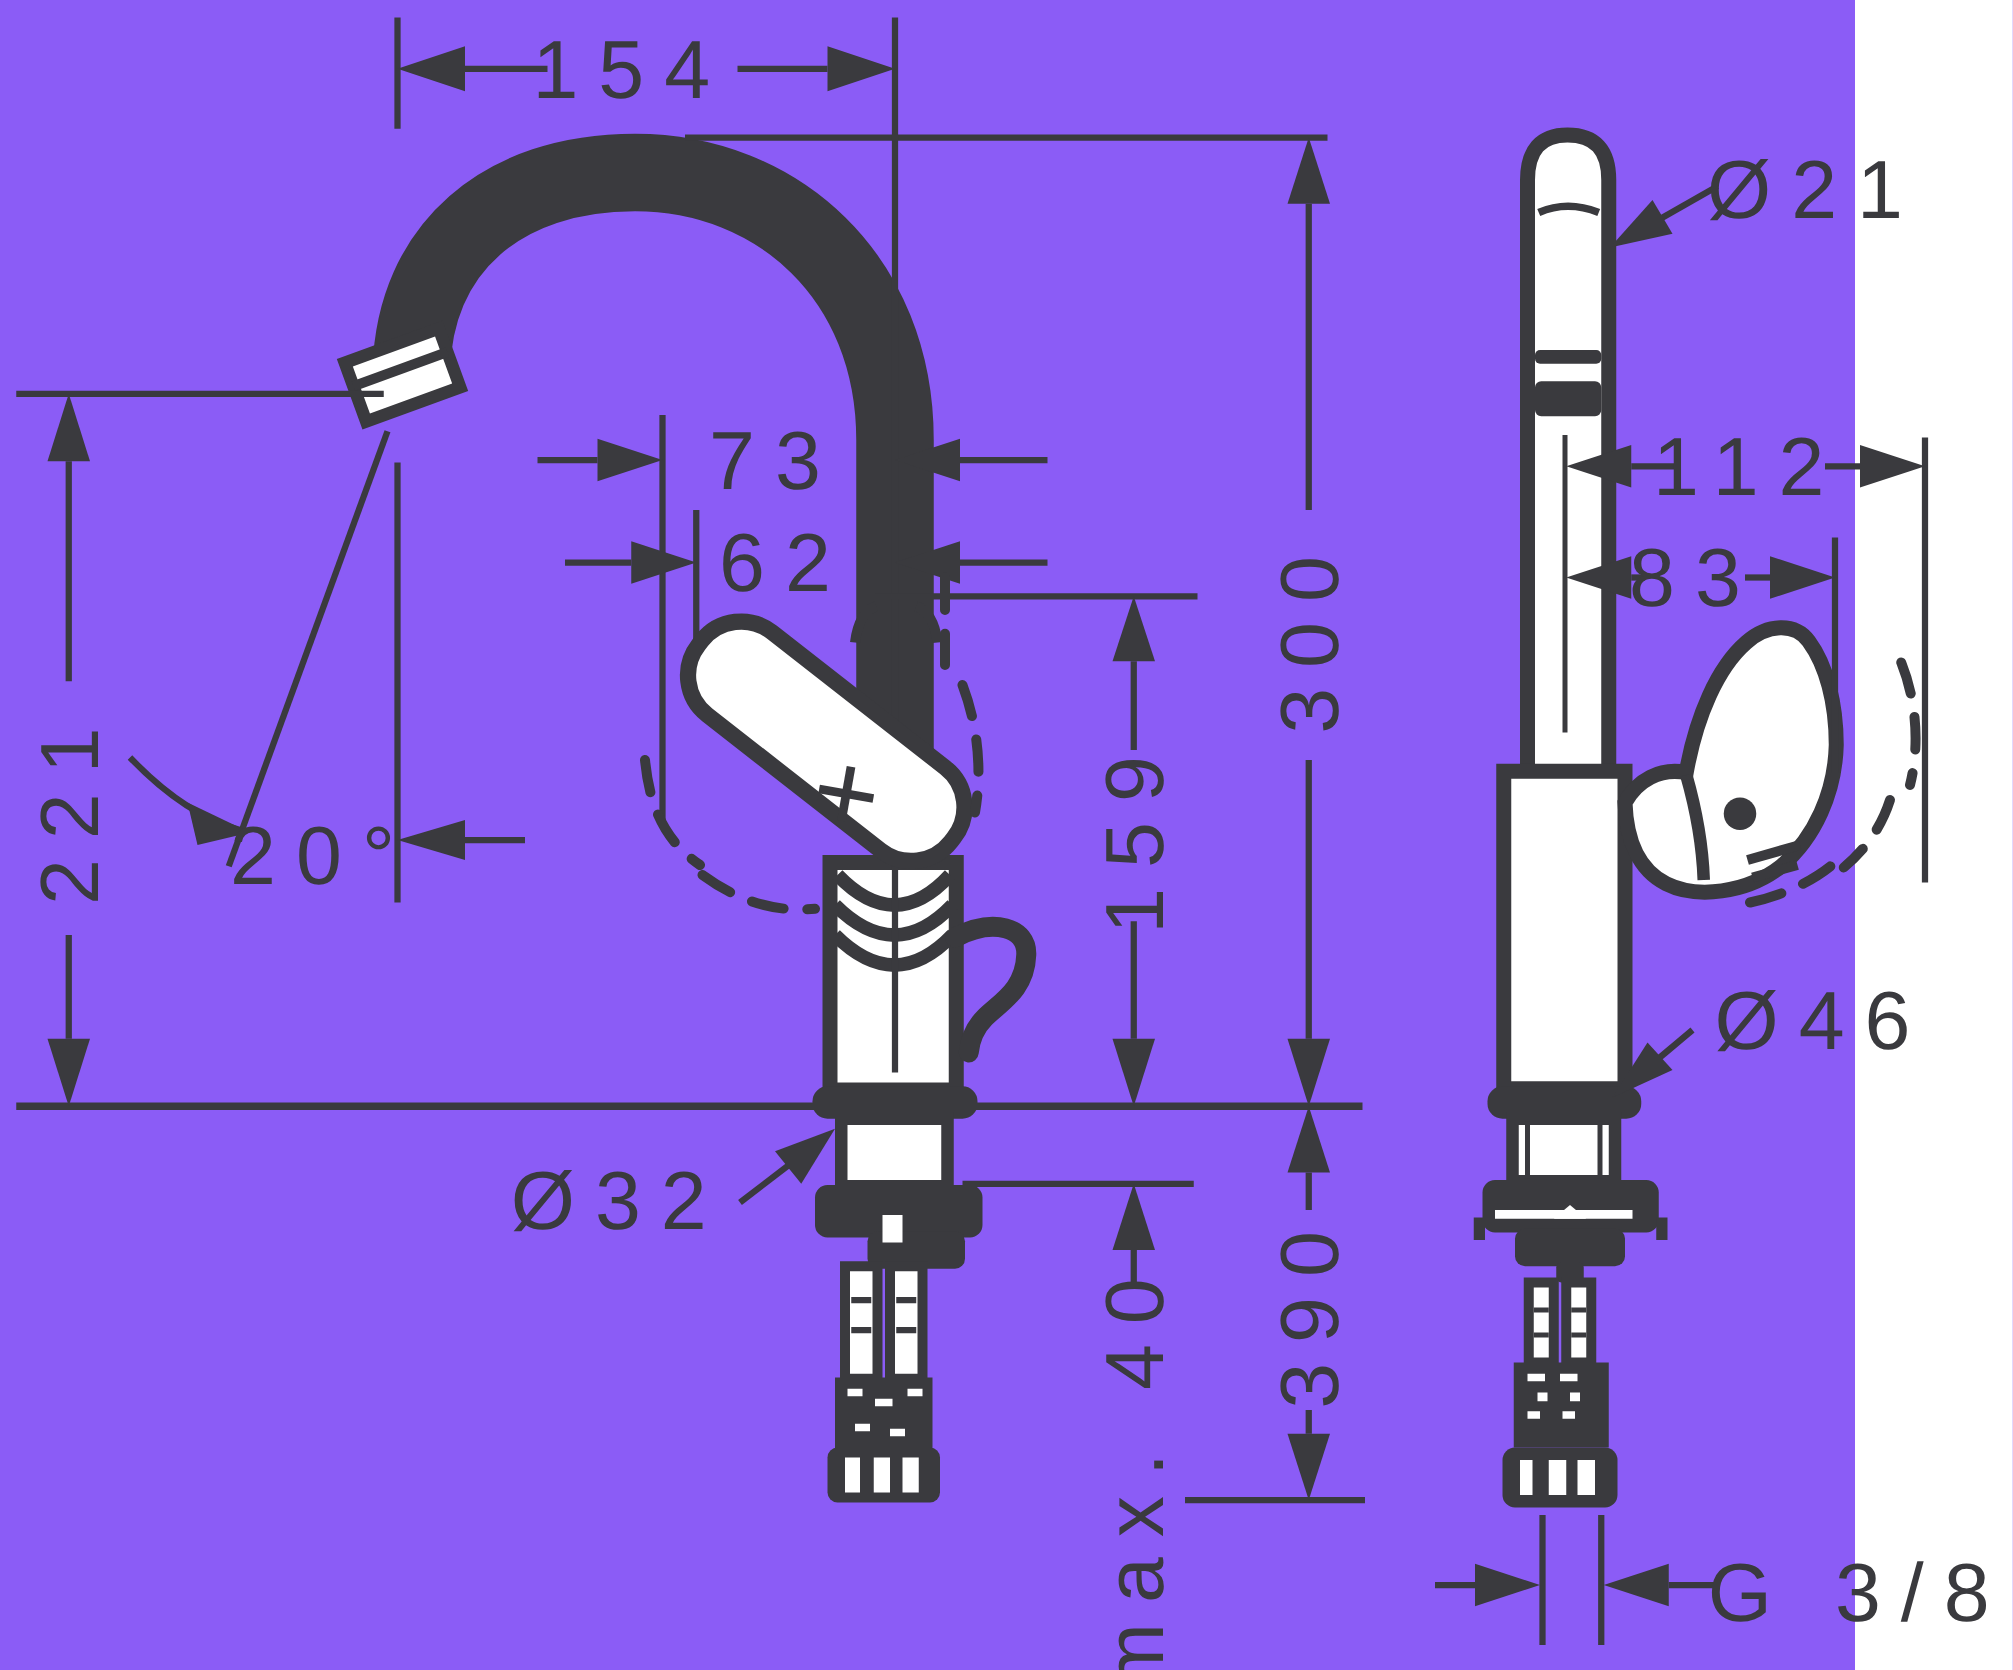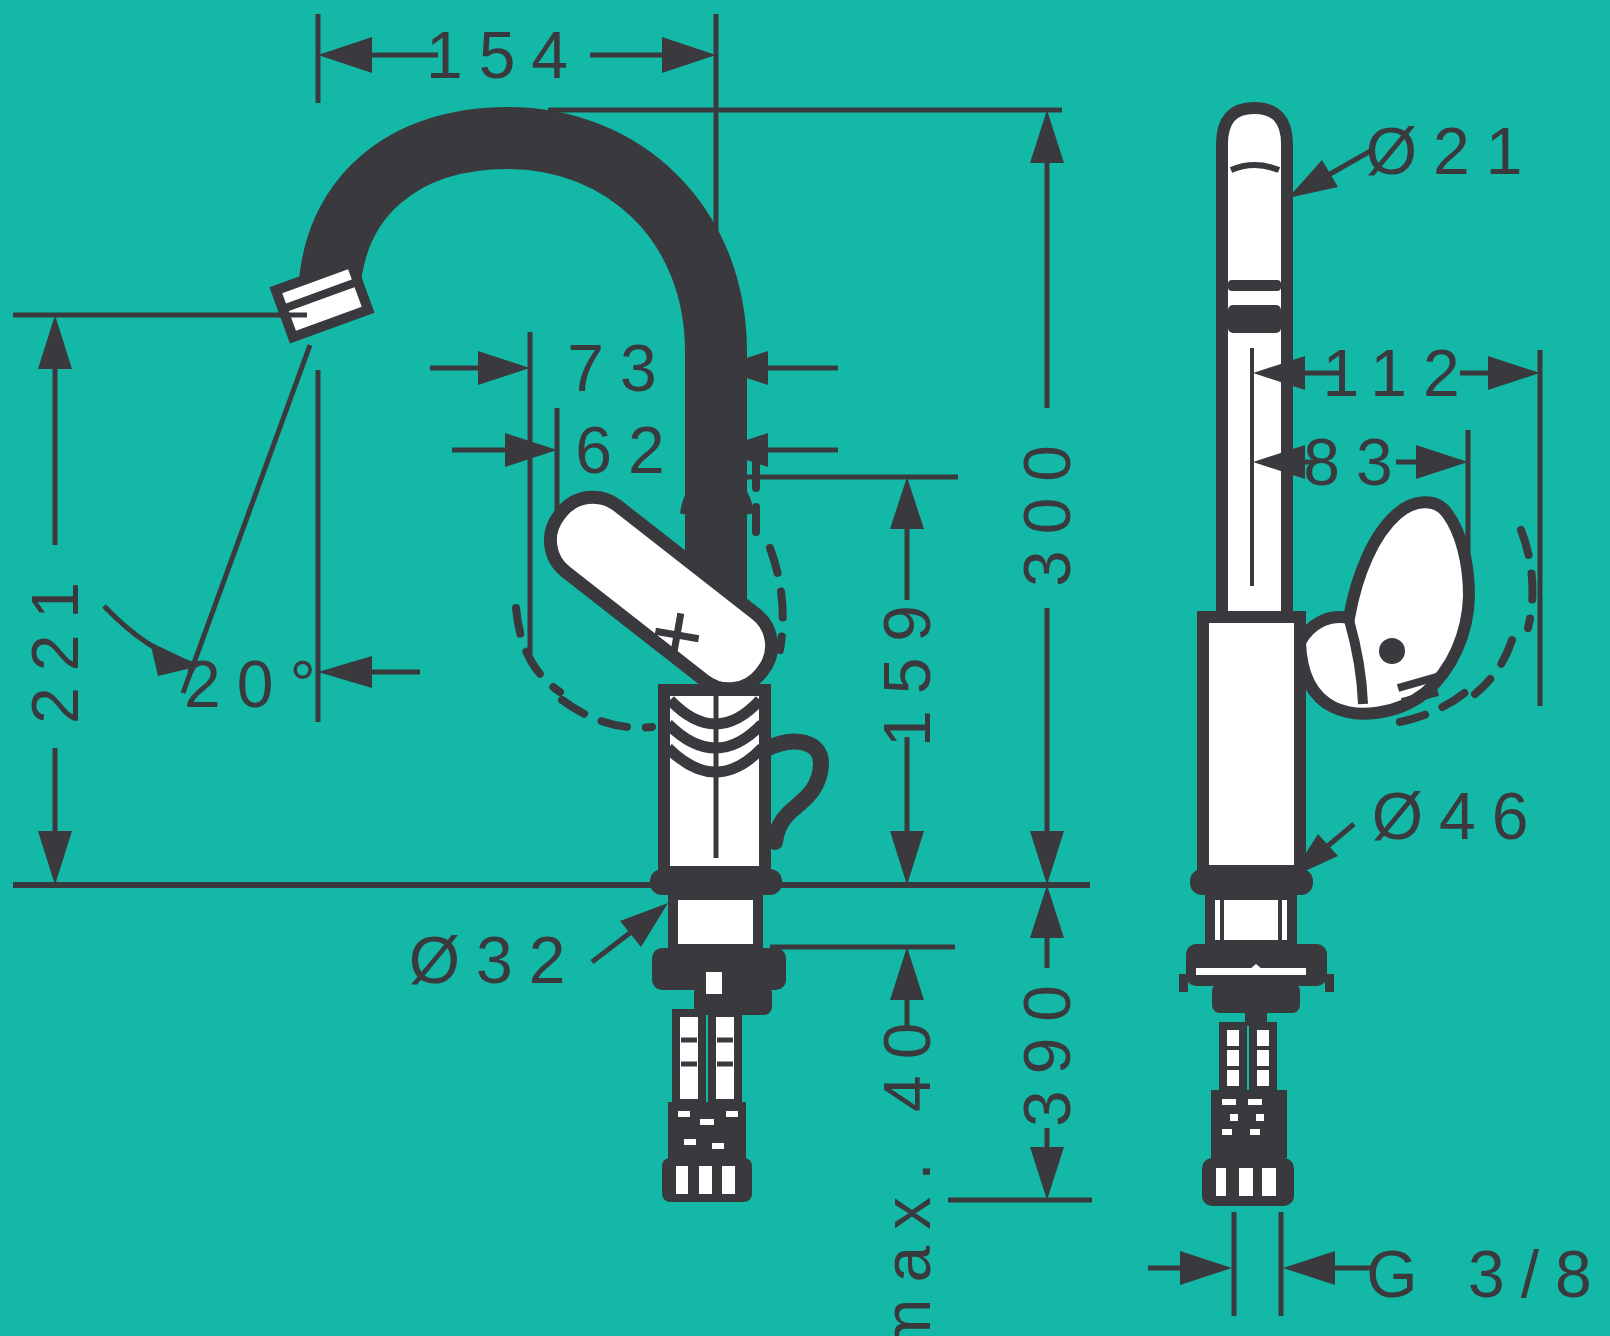--- a/index.html
+++ b/index.html
@@ -1,16 +1,16 @@
 <!DOCTYPE html>
 <html><head>
 <meta charset="utf-8">
 <style>
   html,body{margin:0;padding:0;background:#ffffff;}
-  .stage{width:1610px;height:1336px;background:#14b8a6;position:relative;}
+  .stage{width:1484px;height:1336px;background:#8b5cf6;position:relative;}
   svg{display:block;}
   svg text{
     font-family:"Liberation Sans","DejaVu Sans",sans-serif;
     font-size:66px;
     fill:#3a3a3e;
     text-anchor:middle;
     dominant-baseline:central;
     letter-spacing:16px;
   }
   .ink-line{stroke:#3a3a3e;fill:none;}

